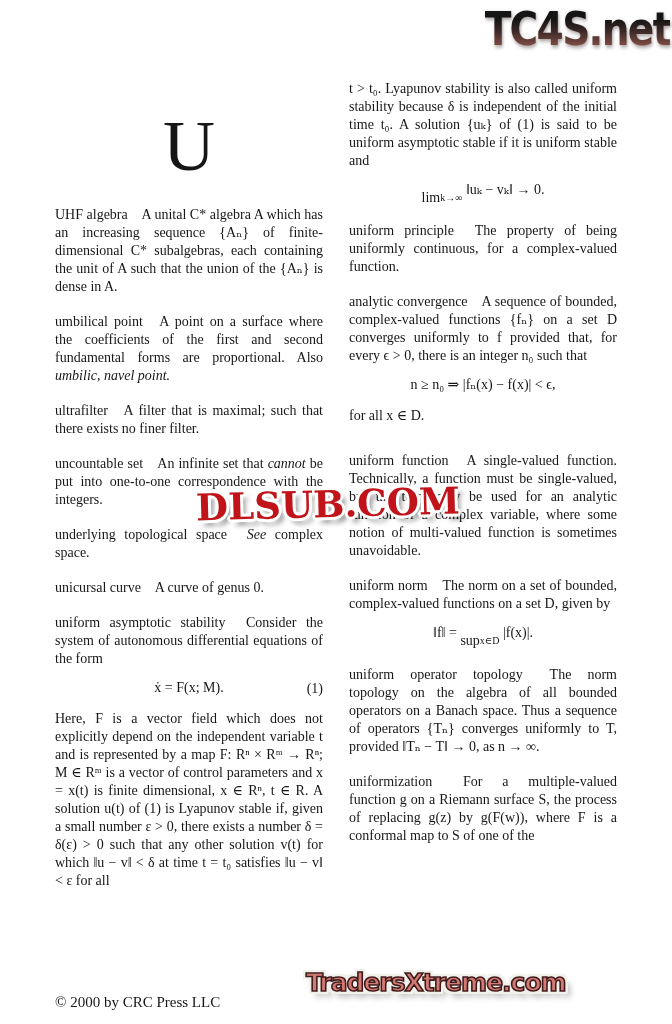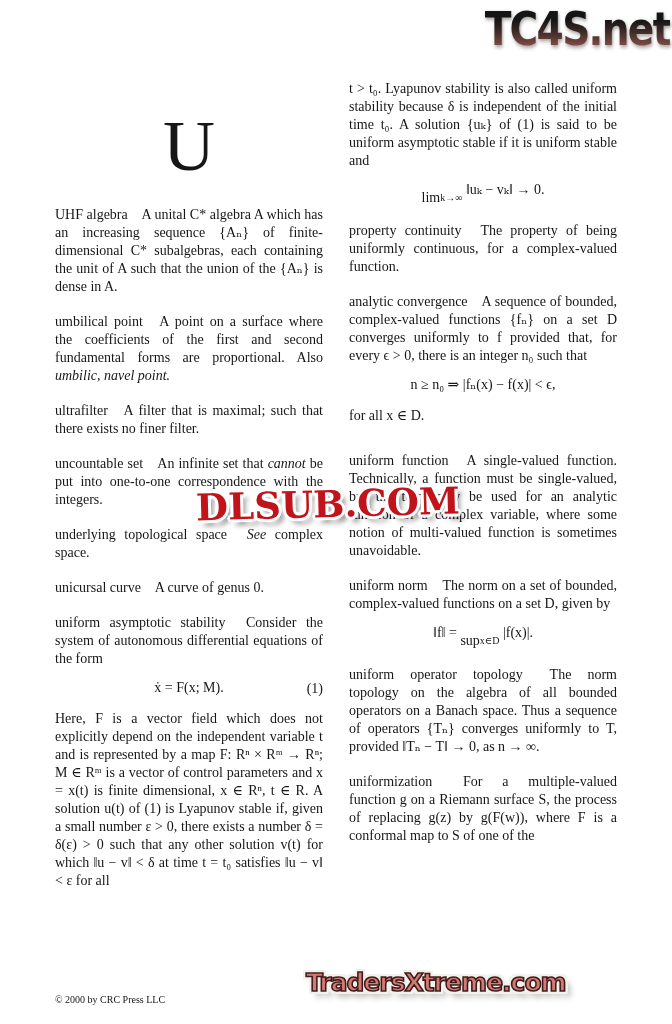--- a/index.html
+++ b/index.html
@@ -29,21 +29,21 @@
   .entry { margin-bottom:17px; }
   .entry.xgap { margin-bottom:27px; }
   .term { font-weight:400; margin-right:11px;margin-top:12px; }
   .i { font-style:italic; }
 
   .eq { margin:11px 0 13px; text-align:center; text-align-last:center; position:relative; }
   .eq-num { position:absolute; right:0; top:1px; }
   .stack { display:inline-flex; flex-direction:row; align-items:center; line-height:1.05; vertical-align:-0.55em; }
   .ssub { font-size:10px; }
 
-  .footer { position:absolute; left:55px; top:994px; font-size:10px; }
+  .footer { position:absolute; left:55px; top:994px; font-size:15px; }
 
   .wm { position:absolute; z-index:5; white-space:nowrap; user-select:none; }
   .wm-top {
     top:6px; right:2px;
     font-family:"DejaVu Sans","Liberation Sans",sans-serif;
     font-weight:700; font-size:46px; line-height:1; letter-spacing:-2px;
     transform:scaleX(0.85); transform-origin:100% 50%;
     color:#4a302c;
     filter:drop-shadow(1px 2px 2px rgba(40,20,20,0.45));
   }
@@ -160,21 +160,21 @@
             <span>lim</span>
             <span class="ssub">k→∞</span>
           </span>
         <span>‖uₖ − vₖ‖ → 0.</span>
       </div>
     </div>
 
 
     <div class="entry">
       <p>
-        <span class="term">property continuity</span>
+        <span class="term">uniform principle</span>
         <span>The property of being uniformly continuous, for a complex-valued function.</span>
       </p>
     </div>
 
     <div class="entry xgap">
       <p>
         <span class="term">analytic convergence</span>
         <span>A sequence of bounded, complex-valued functions {fₙ} on a set D converges uniformly to f provided that, for every ϵ &gt; 0, there is an integer n₀ such that</span>
       </p>
       <div class="eq">

